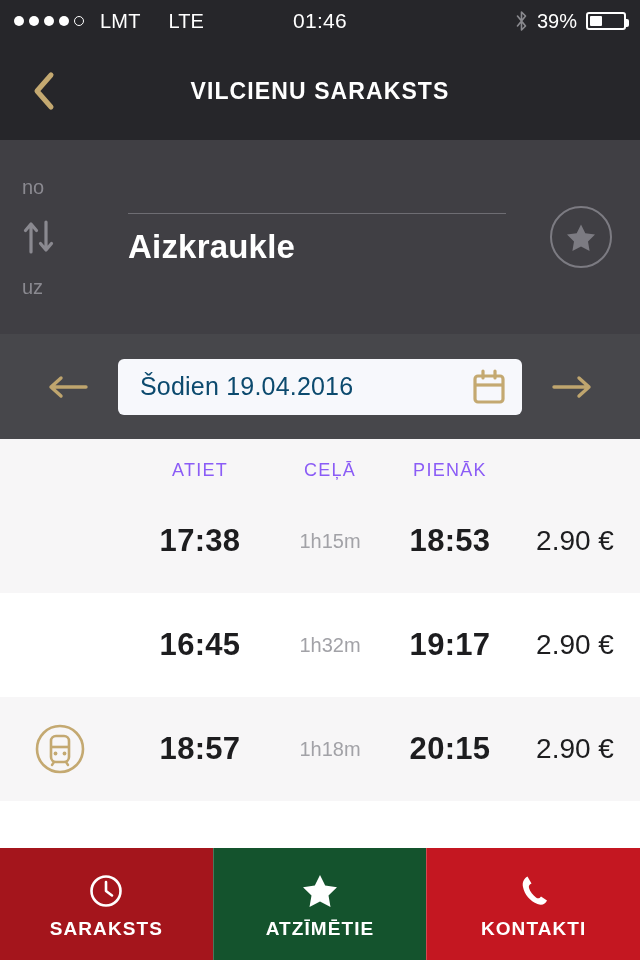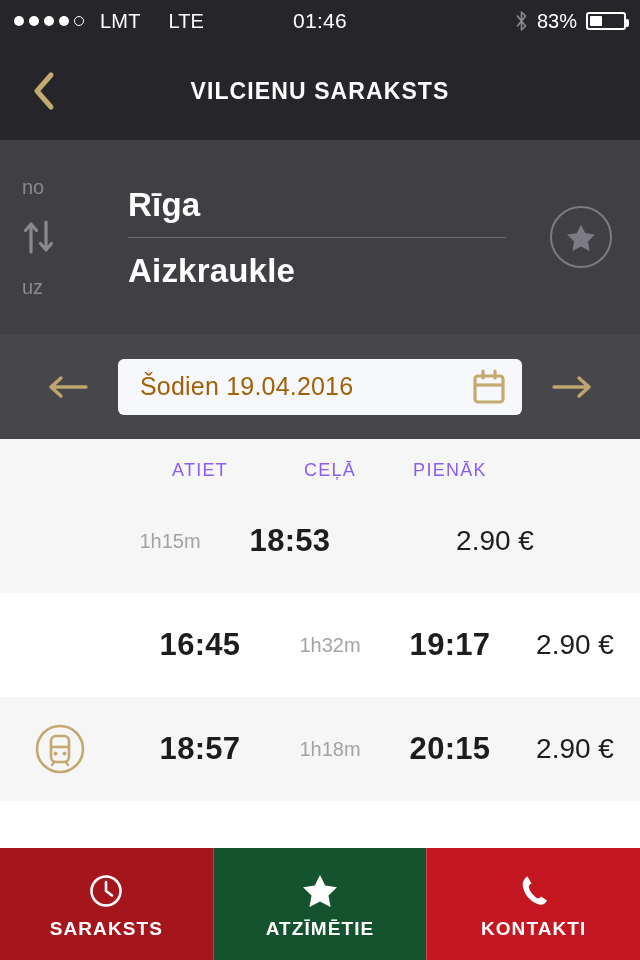--- a/index.html
+++ b/index.html
@@ -85,21 +85,21 @@
     background:#47474B; flex:0 0 105px;
     display:flex; align-items:center; justify-content:center; gap:22px;
     padding:0 20px;
   }
   .date-arrow { width:56px; display:flex; justify-content:center; cursor:pointer; }
   .date-pill {
     flex:1; max-width:404px; height:56px; background:#F7F8FC; border-radius:6px;
     display:flex; align-items:center; justify-content:space-between;
     padding:0 16px 0 22px; cursor:pointer;
   }
-  .date-text { color:#a16207; font-size:25px; letter-spacing:.2px; }
+  .date-text { color:#0c4a6e; font-size:25px; letter-spacing:.2px; }
 
   
   .list { flex:1 1 auto; background:#ffffff; overflow:hidden; }
   .col-head {
     height:50px; background:#F7F6F7; display:flex; align-items:center;
     padding-top:12px;
   }
   .ch { color:#8b5cf6; font-size:18px; letter-spacing:1.3px; text-align:center; }
   .ch-depart { width:160px; margin-left:120px; }
   .ch-dur    { width:100px; }
@@ -155,21 +155,21 @@
         <span class="dot hollow"></span>
       </div>
       <span class="sb-carrier">LMT</span>
       <span class="sb-net">LTE</span>
     </div>
     <div class="sb-time">01:46</div>
     <div class="sb-right">
       <svg class="bt-icon" viewBox="0 0 12 20">
         <path d="M2 5 L10 15 L6 19 L6 1 L10 5 L2 15" fill="none" stroke="#8A8A8F" stroke-width="1.6" stroke-linejoin="round" stroke-linecap="round"></path>
       </svg>
-      <span class="sb-batt-pct">83%</span>
+      <span class="sb-batt-pct">39%</span>
       <span class="batt">
         <span class="batt-fill" id="batt-fill" style="width: 39%;"></span>
       </span>
     </div>
   </div>
 
   <div class="navbar">
     <div class="nav-back">
       <svg width="26" height="44" viewBox="0 0 26 44">
         <path d="M20 6 L6 22 L20 38" fill="none" stroke="#C4A971" stroke-width="5" stroke-linecap="round" stroke-linejoin="round"></path>
@@ -182,21 +182,20 @@
     <div class="route-labels">
       <span class="route-lbl">no</span>
       <svg class="swap-icon" viewBox="0 0 34 36">
         <path d="M9 33 L9 6 M3.5 11.5 L9 5 L14.5 11.5" fill="none" stroke="#8A8990" stroke-width="3.2" stroke-linecap="round" stroke-linejoin="round"></path>
         <path d="M24 3 L24 30 M18.5 24.5 L24 31 L29.5 24.5" fill="none" stroke="#8A8990" stroke-width="3.2" stroke-linecap="round" stroke-linejoin="round"></path>
       </svg>
       <span class="route-lbl">uz</span>
     </div>
 
     <div class="route-fields">
-      <div class="route-field">Rīga</div>
       <div class="route-divider"></div>
       <div class="route-field">Aizkraukle</div>
     </div>
 
     <div class="fav-btn">
       <svg width="30" height="29" viewBox="0 0 30 29">
         <path d="M15 1.5 L19.3 10.2 L29 11.6 L22 18.4 L23.6 28 L15 23.5 L6.4 28 L8 18.4 L1 11.6 L10.7 10.2 Z" fill="#7C7B82"></path>
       </svg>
     </div>
   </div>
@@ -226,20 +225,21 @@
 
   <div class="list">
     <div class="col-head">
       <span class="ch ch-depart">ATIET</span>
       <span class="ch ch-dur">CEĻĀ</span>
       <span class="ch ch-arrive">PIENĀK</span>
     </div>
     <div id="rows-container">
         <div class="row alt">
           <div class="cell-icon"></div>
+          <div class="cell-depart">17:38</div>
           <div class="cell-dur">1h15m</div>
           <div class="cell-arrive">18:53</div>
           <div class="cell-price">2.90 €</div>
         </div>
         <div class="row plain">
           <div class="cell-icon"></div>
           <div class="cell-depart">16:45</div>
           <div class="cell-dur">1h32m</div>
           <div class="cell-arrive">19:17</div>
           <div class="cell-price">2.90 €</div>

